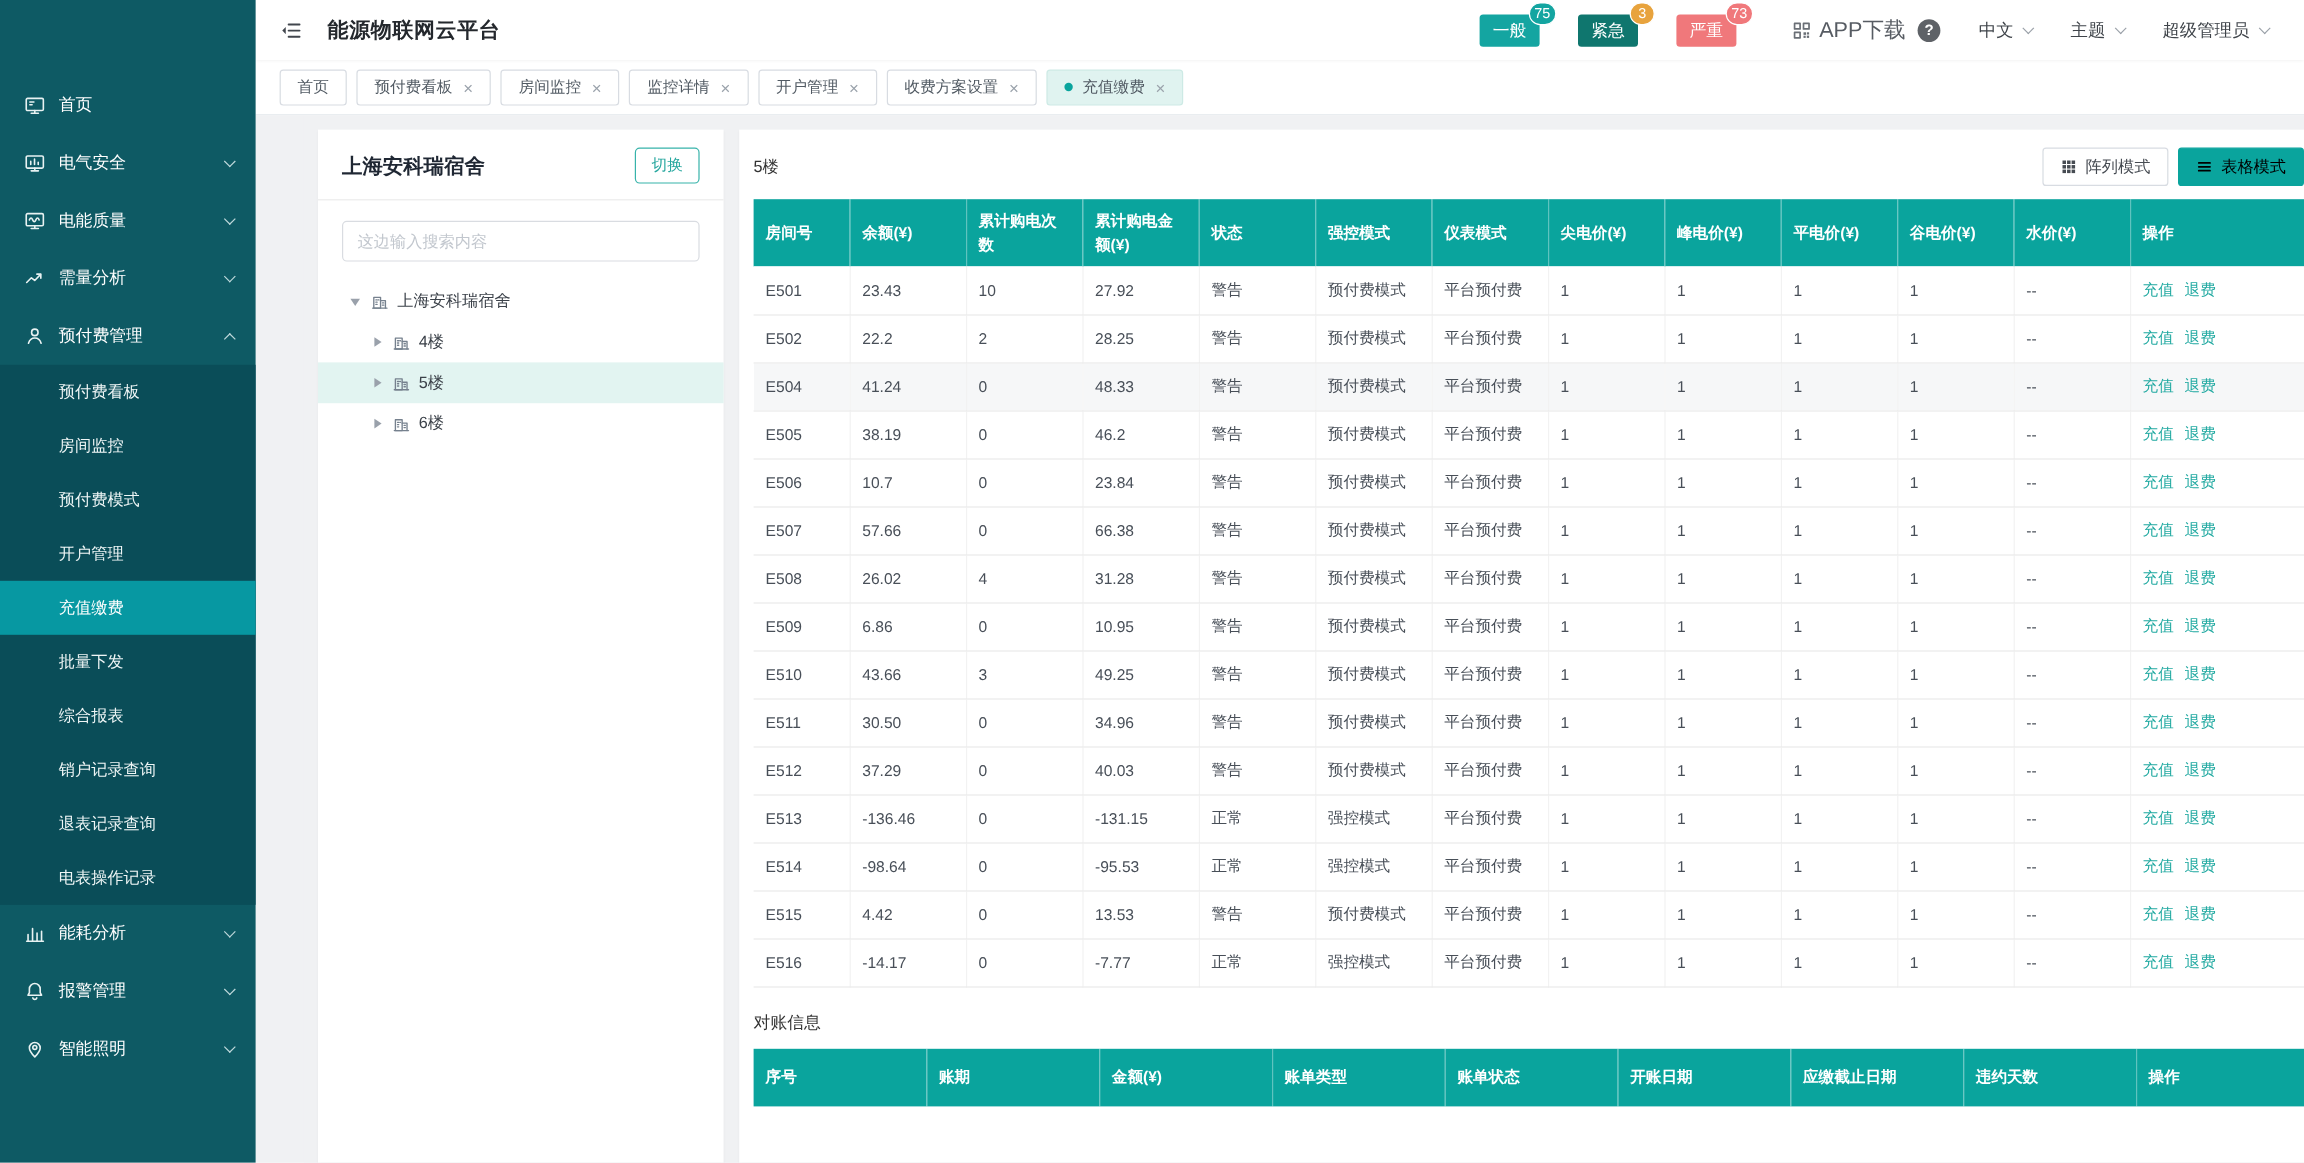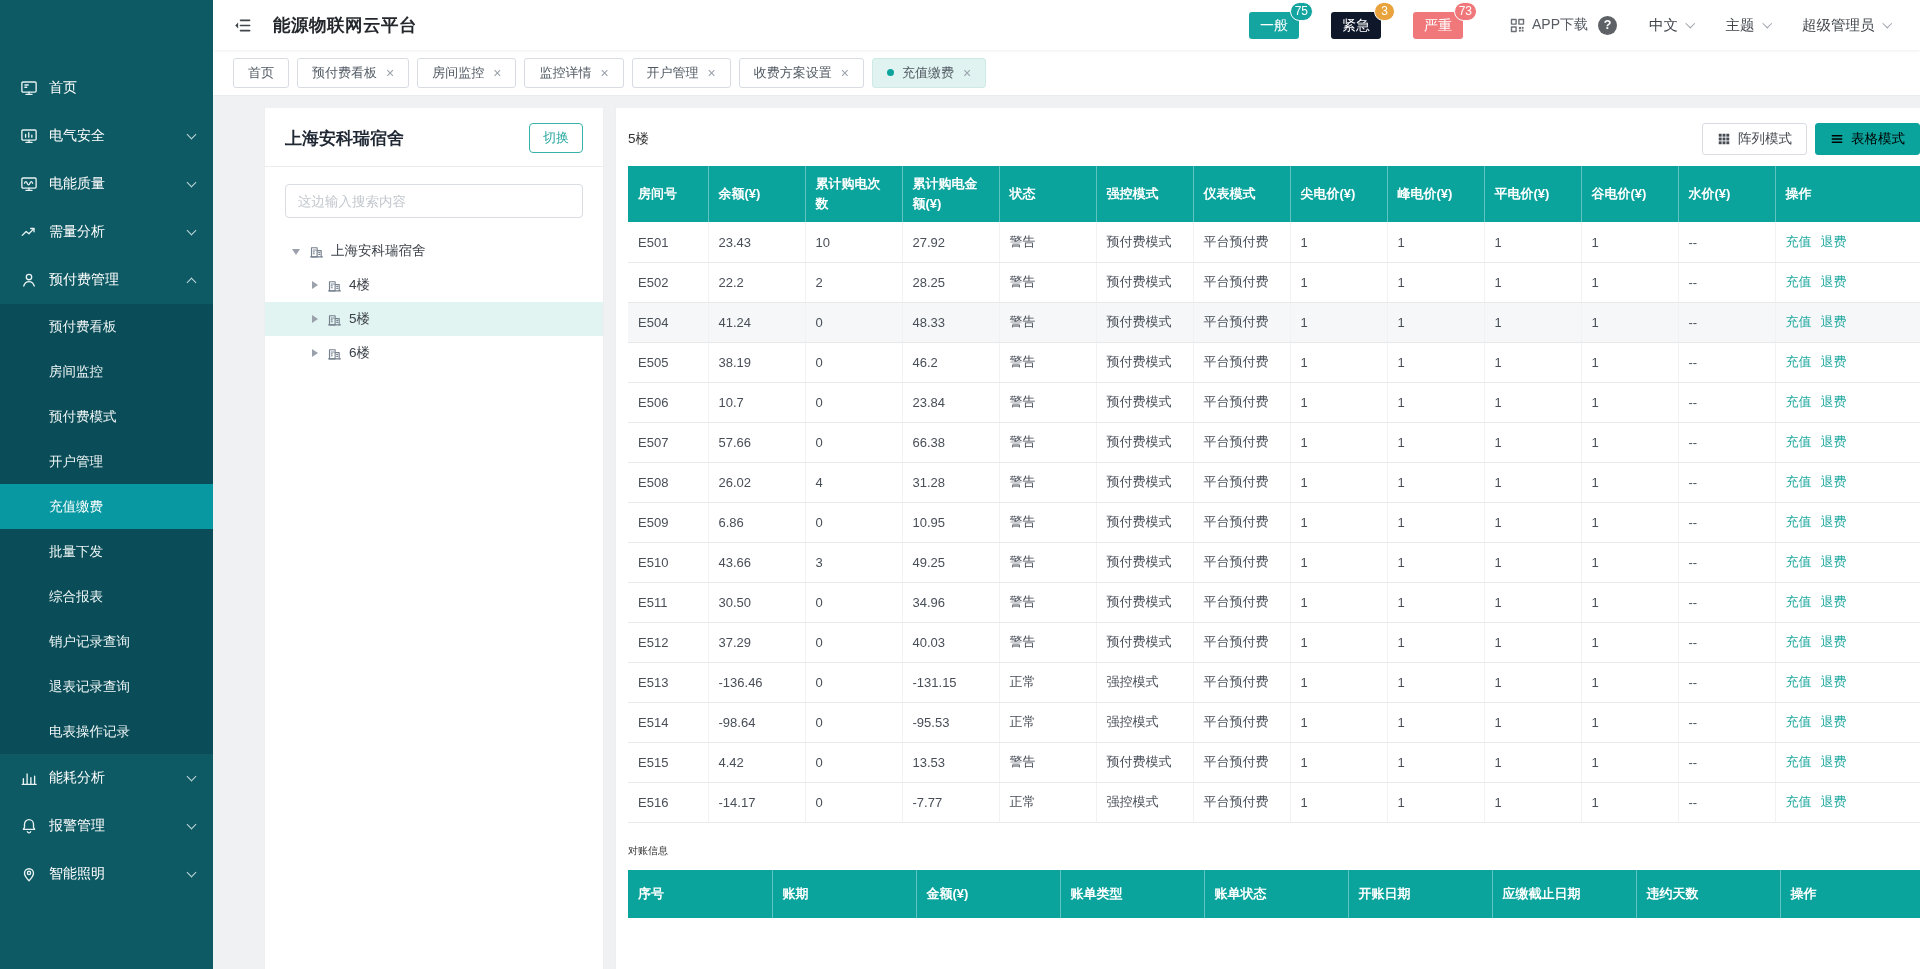--- a/index.html
+++ b/index.html
@@ -31,21 +31,21 @@
   .topbar { position:absolute; left:213px; top:0; width:1707px; height:50px; background:#fff;
             display:flex; align-items:center; box-shadow:0 1px 3px rgba(0,0,0,.07); z-index:4; }
   .collapse { width:19px; height:19px; margin-left:20px; color:#41464d; cursor:pointer; }
   .app-title { font-size:17.5px; font-weight:bold; color:#24282d; margin:0 0 0 21px; letter-spacing:.5px; }
   .topbar-right { margin-left:auto; display:flex; align-items:center; padding-right:30px; }
   .badge { position:relative; margin-right:32px; cursor:pointer; }
   .badge-pill { display:inline-block; min-width:50px; text-align:center; height:27px; line-height:27px;
                 border-radius:3px; color:#fff; font-size:14px; padding:0 7px; }
   .badge-cnt { position:absolute; top:-10px; right:-14px; min-width:21px; height:19px; line-height:17px;
                border-radius:10px; color:#fff; font-size:12px; text-align:center; padding:0 4px; border:1px solid #fff; }
-  .app-dl { display:flex; align-items:center; color:#575c63; font-size:14px; cursor:pointer; }
+  .app-dl { display:flex; align-items:center; color:#575c63; font-size:18px; cursor:pointer; }
   .app-dl .ico { width:17px; height:17px; margin-right:6px; color:#6a6f76; }
   .help { width:19px; height:19px; border-radius:50%; background:#5e6267; color:#fff; font-size:12.5px;
           font-weight:bold; display:flex; align-items:center; justify-content:center; margin:0 0 0 10px; cursor:pointer; }
   .drop { display:flex; align-items:center; color:#3f444a; font-size:14.5px; margin-left:32px; cursor:pointer; }
   .drop .chev { border-color:#9aa0a8; margin-left:9px; width:6.5px; height:6.5px; }
 
   
   .tabsbar { position:absolute; left:213px; top:50px; width:1707px; height:46px; background:#fff;
              border-bottom:1px solid #e9edf0; display:flex; align-items:center; padding-left:20px; z-index:3; }
   .tab { display:inline-flex; align-items:center; height:30px; padding:0 14px; border:1px solid #d8dce2;
@@ -94,21 +94,21 @@
              padding:8px 10px; border-right:1px solid rgba(255,255,255,.35); line-height:1.55;
              vertical-align:middle; height:55px; }
   thead th:last-child { border-right:none; }
   tbody td { height:40px; padding:0 10px; font-size:13px; color:#484f58; border-bottom:1px solid #e9e9e9;
              border-right:1px solid #f2f2f2; background:#fff; white-space:nowrap; overflow:hidden; }
   tbody td:last-child { border-right:none; }
   tbody tr.hl td { background:#f6f7f8; }
   .link { color:#23aaa2; margin-right:9px; cursor:pointer; }
   .link:last-child { margin-right:0; }
 
-  .recon-title { margin:21px 0 12px; font-size:10px; color:#333; }
+  .recon-title { margin:21px 0 12px; font-size:14px; color:#333; }
   #recon-table thead th { height:48px; padding:6px 10px; }
 
   
   .vscrollbar { position:absolute; right:0; top:0; width:15px; height:873px; background:#fafafa;
                 border-left:1px solid #ededed; }
   .sb-up,.sb-down { position:absolute; left:0; width:14px; height:15px; cursor:pointer; }
   .sb-up { top:1px; } .sb-down { bottom:1px; }
   .sb-up::after { content:''; position:absolute; left:3px; top:5px; border-left:4px solid transparent;
                   border-right:4px solid transparent; border-bottom:5px solid #8d939b; }
   .sb-down::after { content:''; position:absolute; left:3px; top:5px; border-left:4px solid transparent;
@@ -224,21 +224,21 @@
         <g stroke="currentColor" stroke-width="2">
           <path d="M9.5 5.5H21M9.5 12H21M9.5 18.5H21"></path>
         </g>
         <path d="M6.5 8.2L2.8 12l3.7 3.8z" fill="currentColor" stroke="none"></path>
       </svg>
   </span>
   <h1 class="app-title">能源物联网云平台</h1>
   <div class="topbar-right">
     <div id="badges" style="display:flex;align-items:center;margin-right:14px;">
         <div class="badge"><span class="badge-pill" style="background:#14a5a1">一般</span><span class="badge-cnt" style="background:#14a5a1">75</span></div>
-        <div class="badge"><span class="badge-pill" style="background:#0f172a">紧急</span><span class="badge-cnt" style="background:#e8a33d">3</span></div>
+        <div class="badge"><span class="badge-pill" style="background:#0f766e">紧急</span><span class="badge-cnt" style="background:#e8a33d">3</span></div>
         <div class="badge"><span class="badge-pill" style="background:#f0787b">严重</span><span class="badge-cnt" style="background:#f0787b">73</span></div>
       </div>
     <div class="app-dl">
       <span class="ico">
         <svg viewBox="0 0 24 24">
             <g stroke="currentColor" stroke-width="2">
               <rect x="3.5" y="3.5" width="6.5" height="6.5"></rect>
               <rect x="14" y="3.5" width="6.5" height="6.5"></rect>
               <rect x="3.5" y="14" width="6.5" height="6.5"></rect>
             </g>

